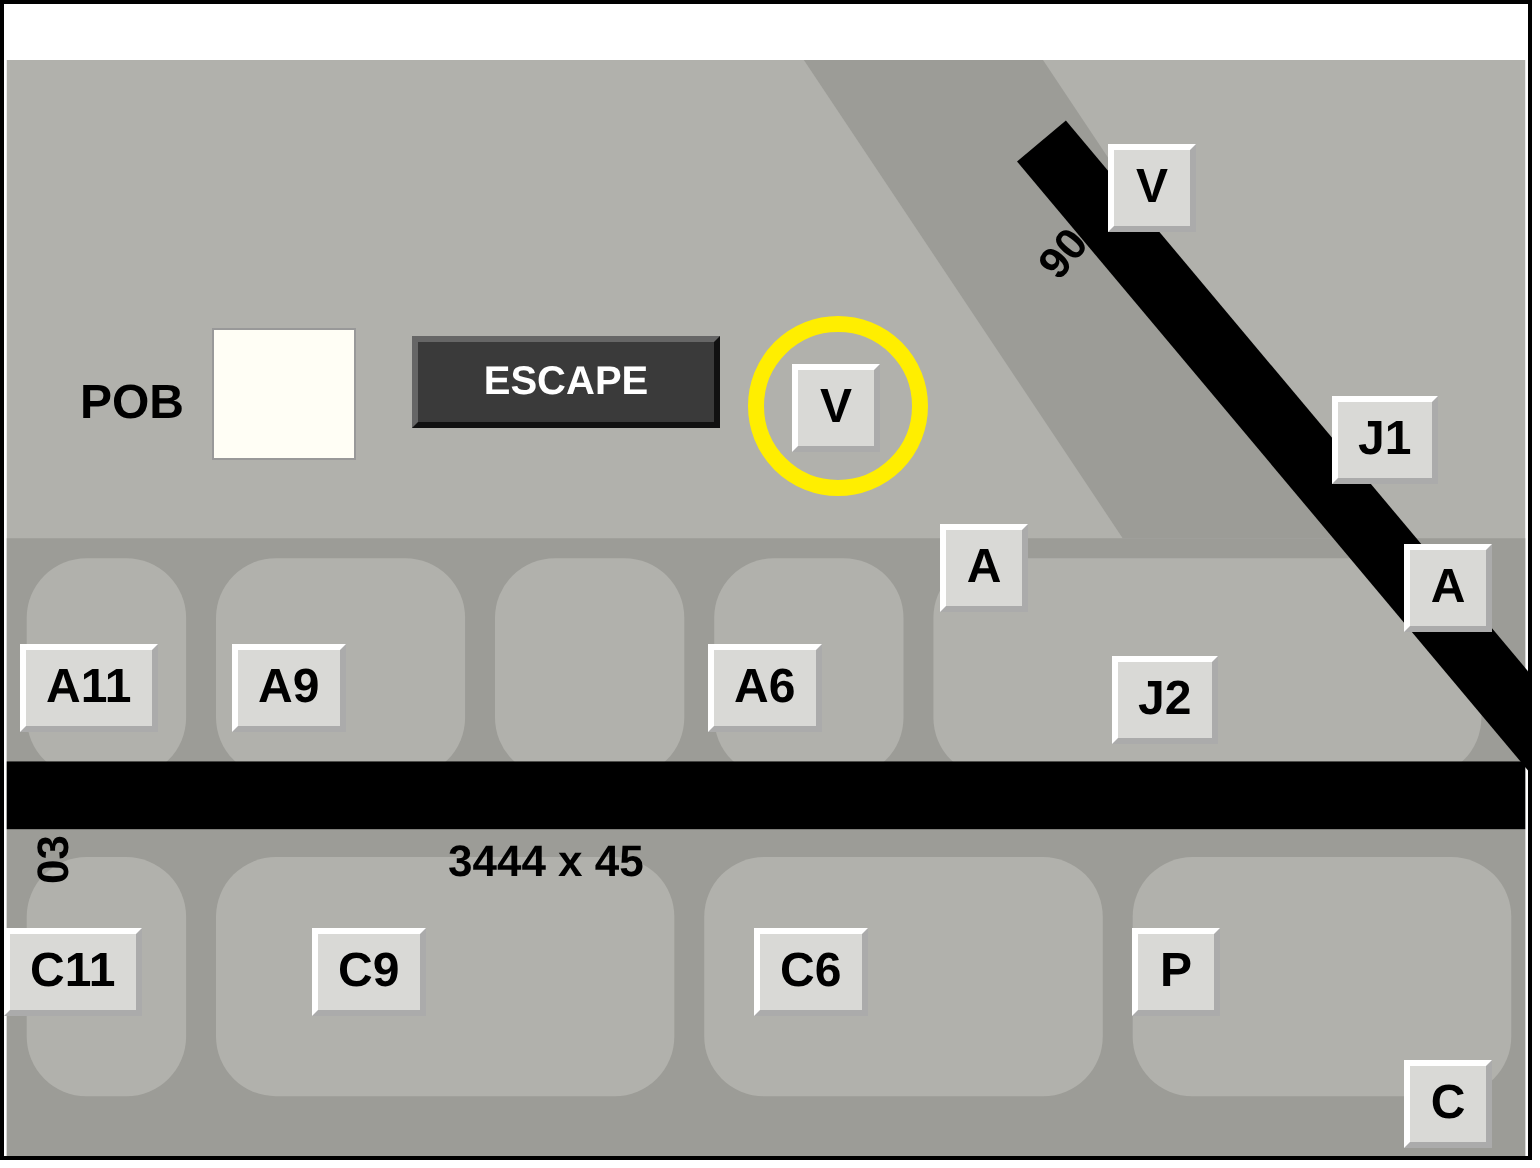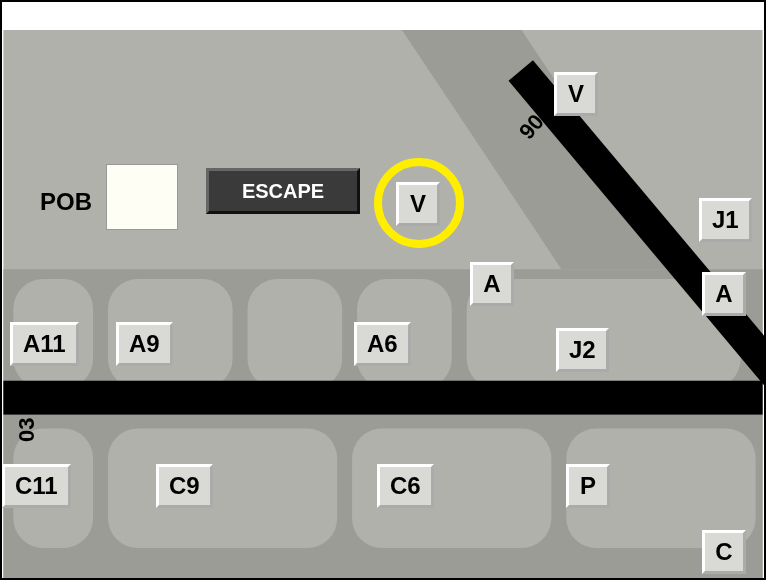--- a/index.html
+++ b/index.html
@@ -144,29 +144,30 @@
 
       <rect x="0" y="352" width="762" height="34" fill="#000"></rect>
 
       <g transform="translate(520 40) rotate(50)">
         <rect x="0" y="-15" width="620" height="32" fill="#000"></rect>
       </g>
     </svg>
 
     <div class="rwy-lbl rot-diag" style="left:512px; top:98px;">90</div>
     <div class="rwy-lbl rot90ccw" style="left:12px; top:412px;">03</div>
+    <div class="rwy-lbl" style="left:222px; top:388px; font-size:22px;">3444 x 45</div>
 
     <div class="overlay-label" style="left:38px; top:158px;">POB</div>
     <div class="pob-box" style="left:104px; top:134px; width:72px; height:66px;"></div>
 
     <div class="btn-dark" style="left:204px; top:138px; width:154px; height:46px;">ESCAPE</div>
 
     <div class="hp-btn" style="left:552px; top:42px;">V</div>
     <div class="hp-btn" style="left:394px; top:152px;">V</div>
-    <div class="hp-btn" style="left:664px; top:168px;margin-left:33px;">J1</div>
+    <div class="hp-btn" style="left:664px; top:168px;">J1</div>
     <div class="hp-btn" style="left:468px; top:232px;">A</div>
     <div class="hp-btn" style="left:700px; top:242px;">A</div>
     <div class="hp-btn" style="left:8px; top:292px;">A11</div>
     <div class="hp-btn" style="left:114px; top:292px;">A9</div>
     <div class="hp-btn" style="left:352px; top:292px;">A6</div>
     <div class="hp-btn" style="left:554px; top:298px;">J2</div>
     <div class="hp-btn" style="left:0; top:434px;">C11</div>
     <div class="hp-btn" style="left:106px; top:434px;margin-left:48px;">C9</div>
     <div class="hp-btn" style="left:352px; top:434px;margin-left:23px;">C6</div>
     <div class="hp-btn" style="left:564px; top:434px;">P</div>

